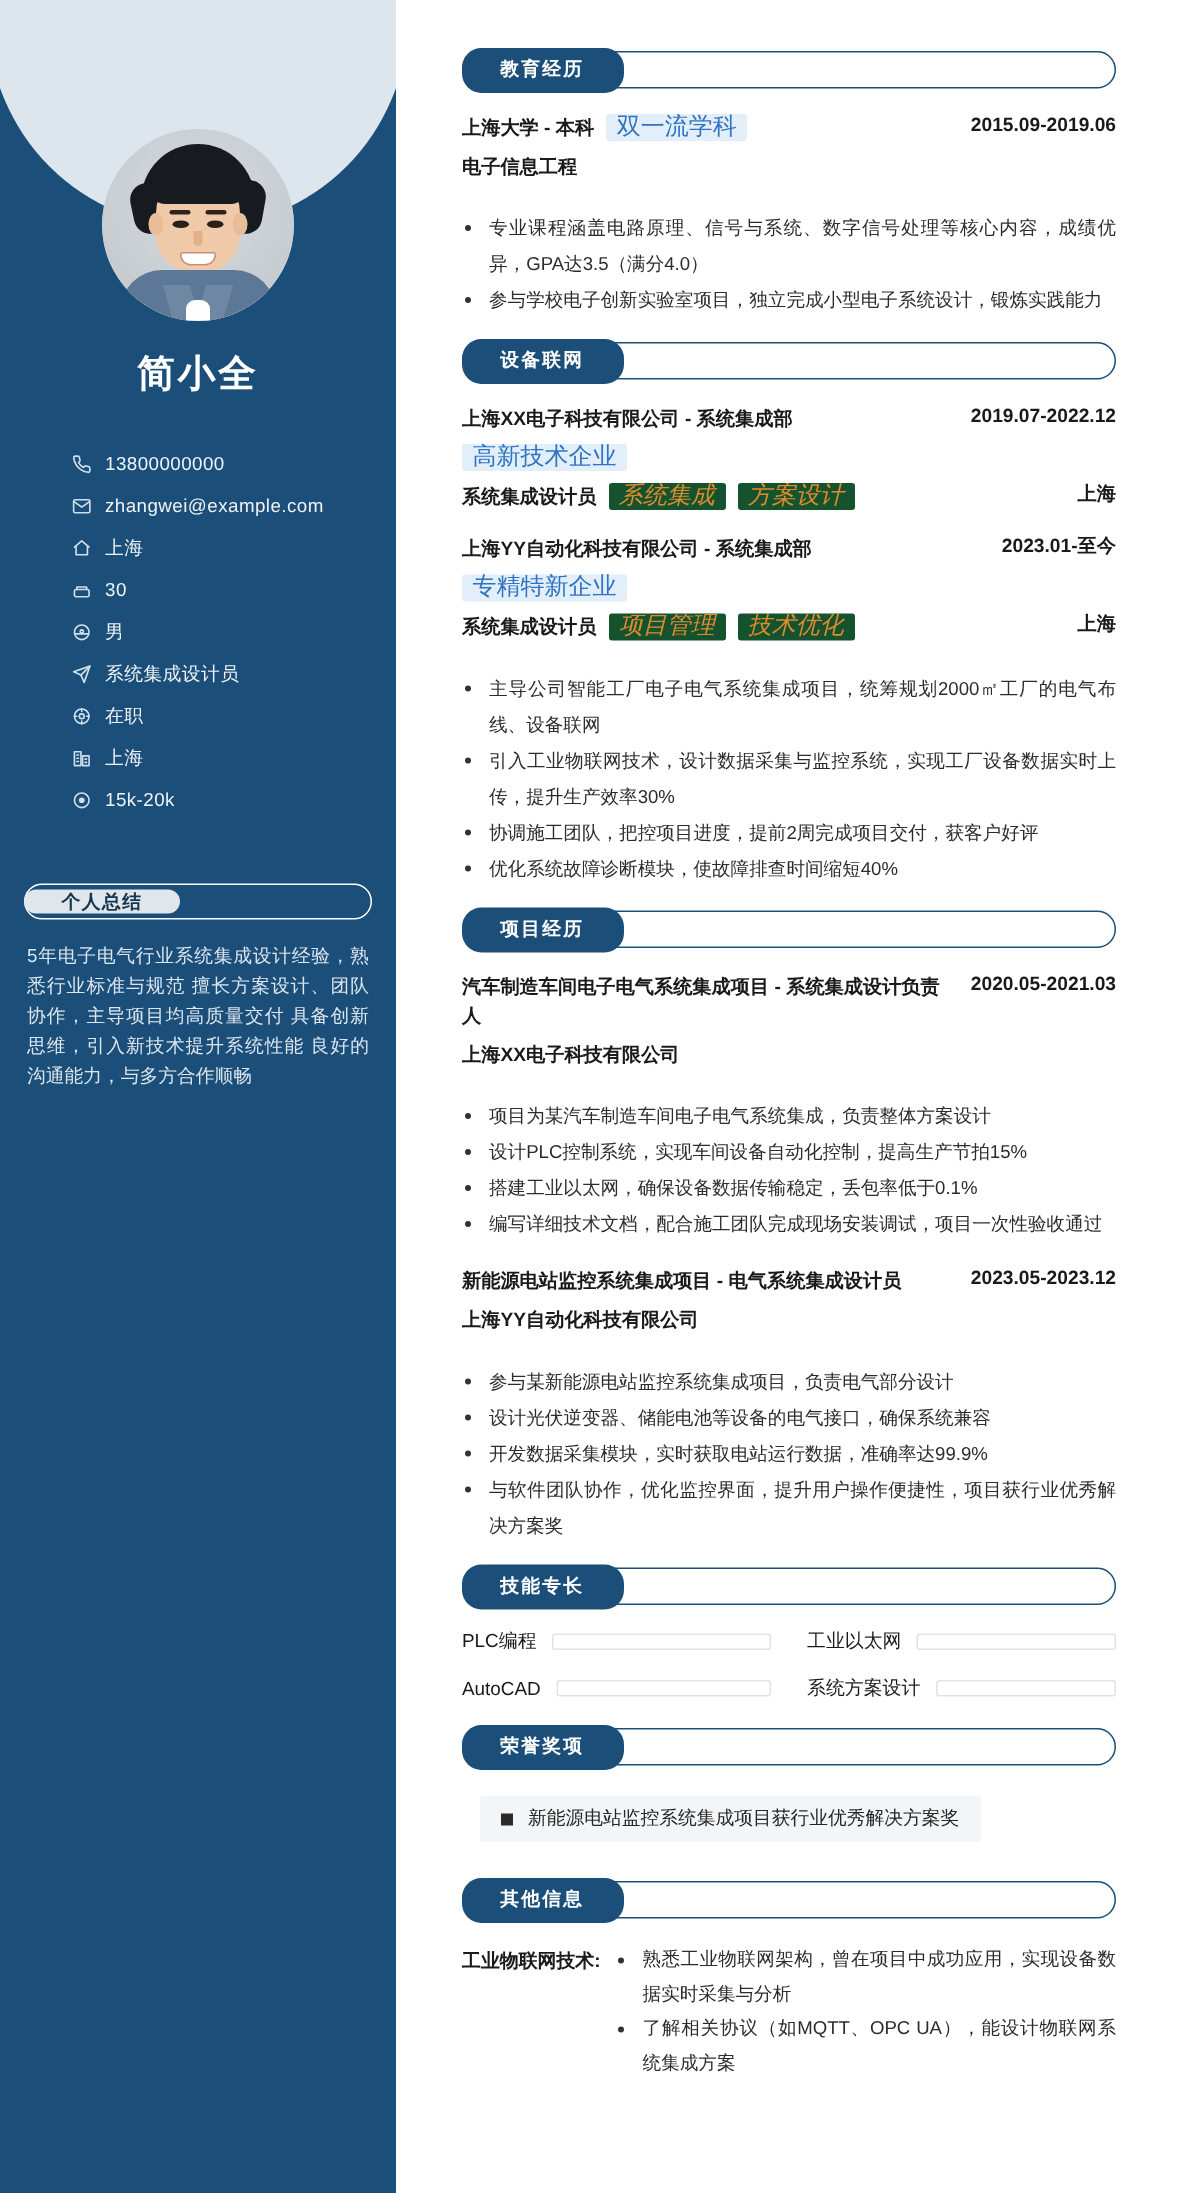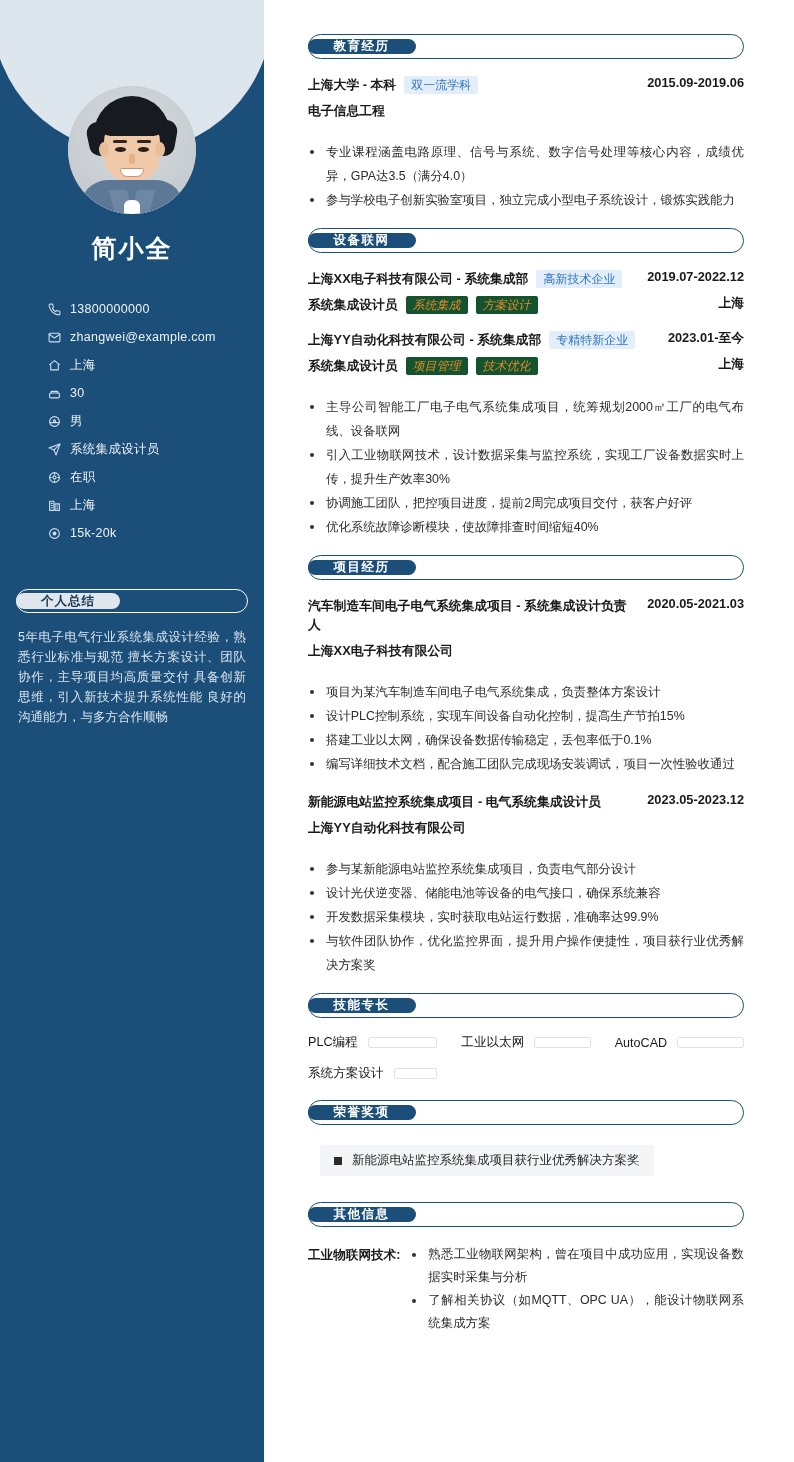--- a/index.html
+++ b/index.html
@@ -171,21 +171,21 @@
   .section { margin-bottom: 8px; }
   .sec-head {
     height: 25px;
     border: 1.5px solid #1b4e78;
     border-radius: 13px;
     display: flex;
     align-items: center;
     margin-bottom: 16px;
   }
   .sec-head-pill {
-    height: 15px;
+    height: 30px;
     min-width: 108px;
     margin-left: -1.5px;
     padding: 0 22px;
     border-radius: 13px;
     background: #1b4e78;
     color: #ffffff;
     font-size: 12.5px;
     font-weight: bold;
     letter-spacing: 1.5px;
     display: inline-flex;
@@ -218,21 +218,21 @@
     flex: 0 0 auto;
     font-size: 12.8px;
     font-weight: bold;
     color: #1a1a1a;
     white-space: nowrap;
     padding-left: 4px;
   }
 
   .tag {
     display: inline-block;
-    font-size: 12px;
+    font-size: 16px;
     padding: 1px 7px;
     border-radius: 2px;
     line-height: 16px;
     white-space: nowrap;
   }
   .tag.blue { background: #e3eefb; color: #2f74c0; }
   .tag.orange { background: #14532d; color: #e08a2e; font-style: italic; }
 
   .bullets { list-style: none; margin: 20px 0 0 0; padding: 0; }
   .bullet {
@@ -250,21 +250,21 @@
     top: 10px;
     width: 4px;
     height: 4px;
     background: #333333;
     border-radius: 50%;
   }
 
   
   .skill-grid {
     display: grid;
-    grid-template-columns: 1fr 1fr 1fr;
+    grid-template-columns: 1fr 1fr;
     column-gap: 24px;
     row-gap: 14px;
     margin-top: 4px;
     margin-bottom: 18px;
   }
   .skill-row { display: flex; align-items: center; gap: 10px; }
   .skill-name {
     font-size: 12.6px;
     color: #1a1a1a;
     white-space: nowrap;

